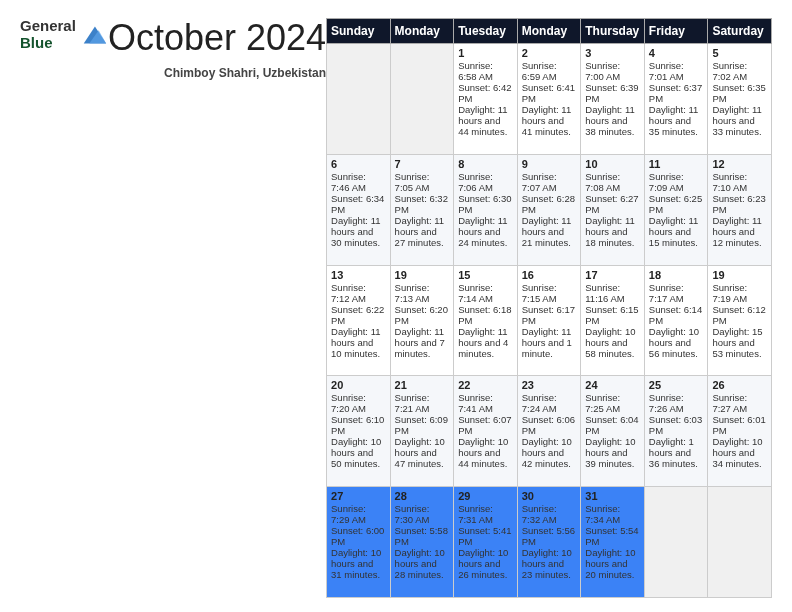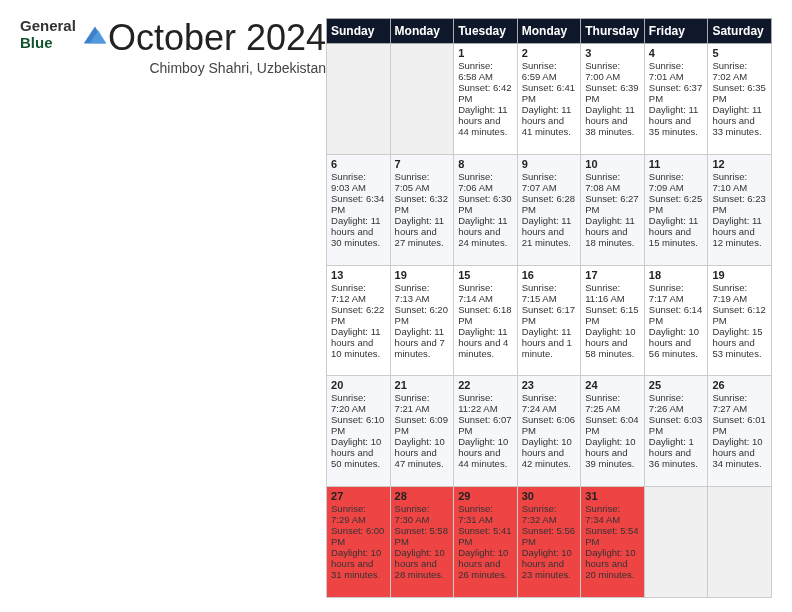--- a/index.html
+++ b/index.html
@@ -43,23 +43,24 @@
     .title-block {
       text-align: right;
     }
     .month-title {
       font-size: 36px;
       font-weight: normal;
       color: #222;
       line-height: 1.1;
     }
     .subtitle {
-      font-size: 14px;
+      font-size: 12px;
       color: #444;
-      margin-top: 2px;
+      margin-top: 8px;
+      font-weight: bold;
     }
     .calendar {
       flex: 1;
       border-collapse: collapse;
       width: 100%;
       table-layout: fixed;
     }
     .calendar th {
       background: #0f172a;
       color: #fff;
@@ -82,21 +83,21 @@
       background: #f5f7fa;
     }
     .day-num {
       font-size: 11px;
       font-weight: bold;
       color: #222;
       display: block;
       margin-bottom: 1px;
     }
     .empty { background: #f0f0f0 !important; }
-    .last-row td { background: #ef4444; }
+    .last-row td { background: #3b82f6; }
   </style>
 </head>
 <body>
 
 <div class="page">
   <div class="header">
     <div class="logo">
       <div>
         <div class="logo-text">
           <span class="general">General</span>
@@ -157,21 +158,21 @@
           <td>
             <span class="day-num">5</span>
             <div>Sunrise: 7:02 AM</div>
             <div>Sunset: 6:35 PM</div>
             <div>Daylight: 11 hours and 33 minutes.</div>
           </td>
         </tr>
         <tr>
           <td>
             <span class="day-num">6</span>
-            <div>Sunrise: 9:03 AM</div>
+            <div>Sunrise: 7:46 AM</div>
             <div>Sunset: 6:34 PM</div>
             <div>Daylight: 11 hours and 30 minutes.</div>
           </td>
           <td>
             <span class="day-num">7</span>
             <div>Sunrise: 7:05 AM</div>
             <div>Sunset: 6:32 PM</div>
             <div>Daylight: 11 hours and 27 minutes.</div>
           </td>
           <td>
@@ -257,21 +258,21 @@
             <div>Daylight: 10 hours and 50 minutes.</div>
           </td>
           <td>
             <span class="day-num">21</span>
             <div>Sunrise: 7:21 AM</div>
             <div>Sunset: 6:09 PM</div>
             <div>Daylight: 10 hours and 47 minutes.</div>
           </td>
           <td>
             <span class="day-num">22</span>
-            <div>Sunrise: 11:22 AM</div>
+            <div>Sunrise: 7:41 AM</div>
             <div>Sunset: 6:07 PM</div>
             <div>Daylight: 10 hours and 44 minutes.</div>
           </td>
           <td>
             <span class="day-num">23</span>
             <div>Sunrise: 7:24 AM</div>
             <div>Sunset: 6:06 PM</div>
             <div>Daylight: 10 hours and 42 minutes.</div>
           </td>
           <td>

